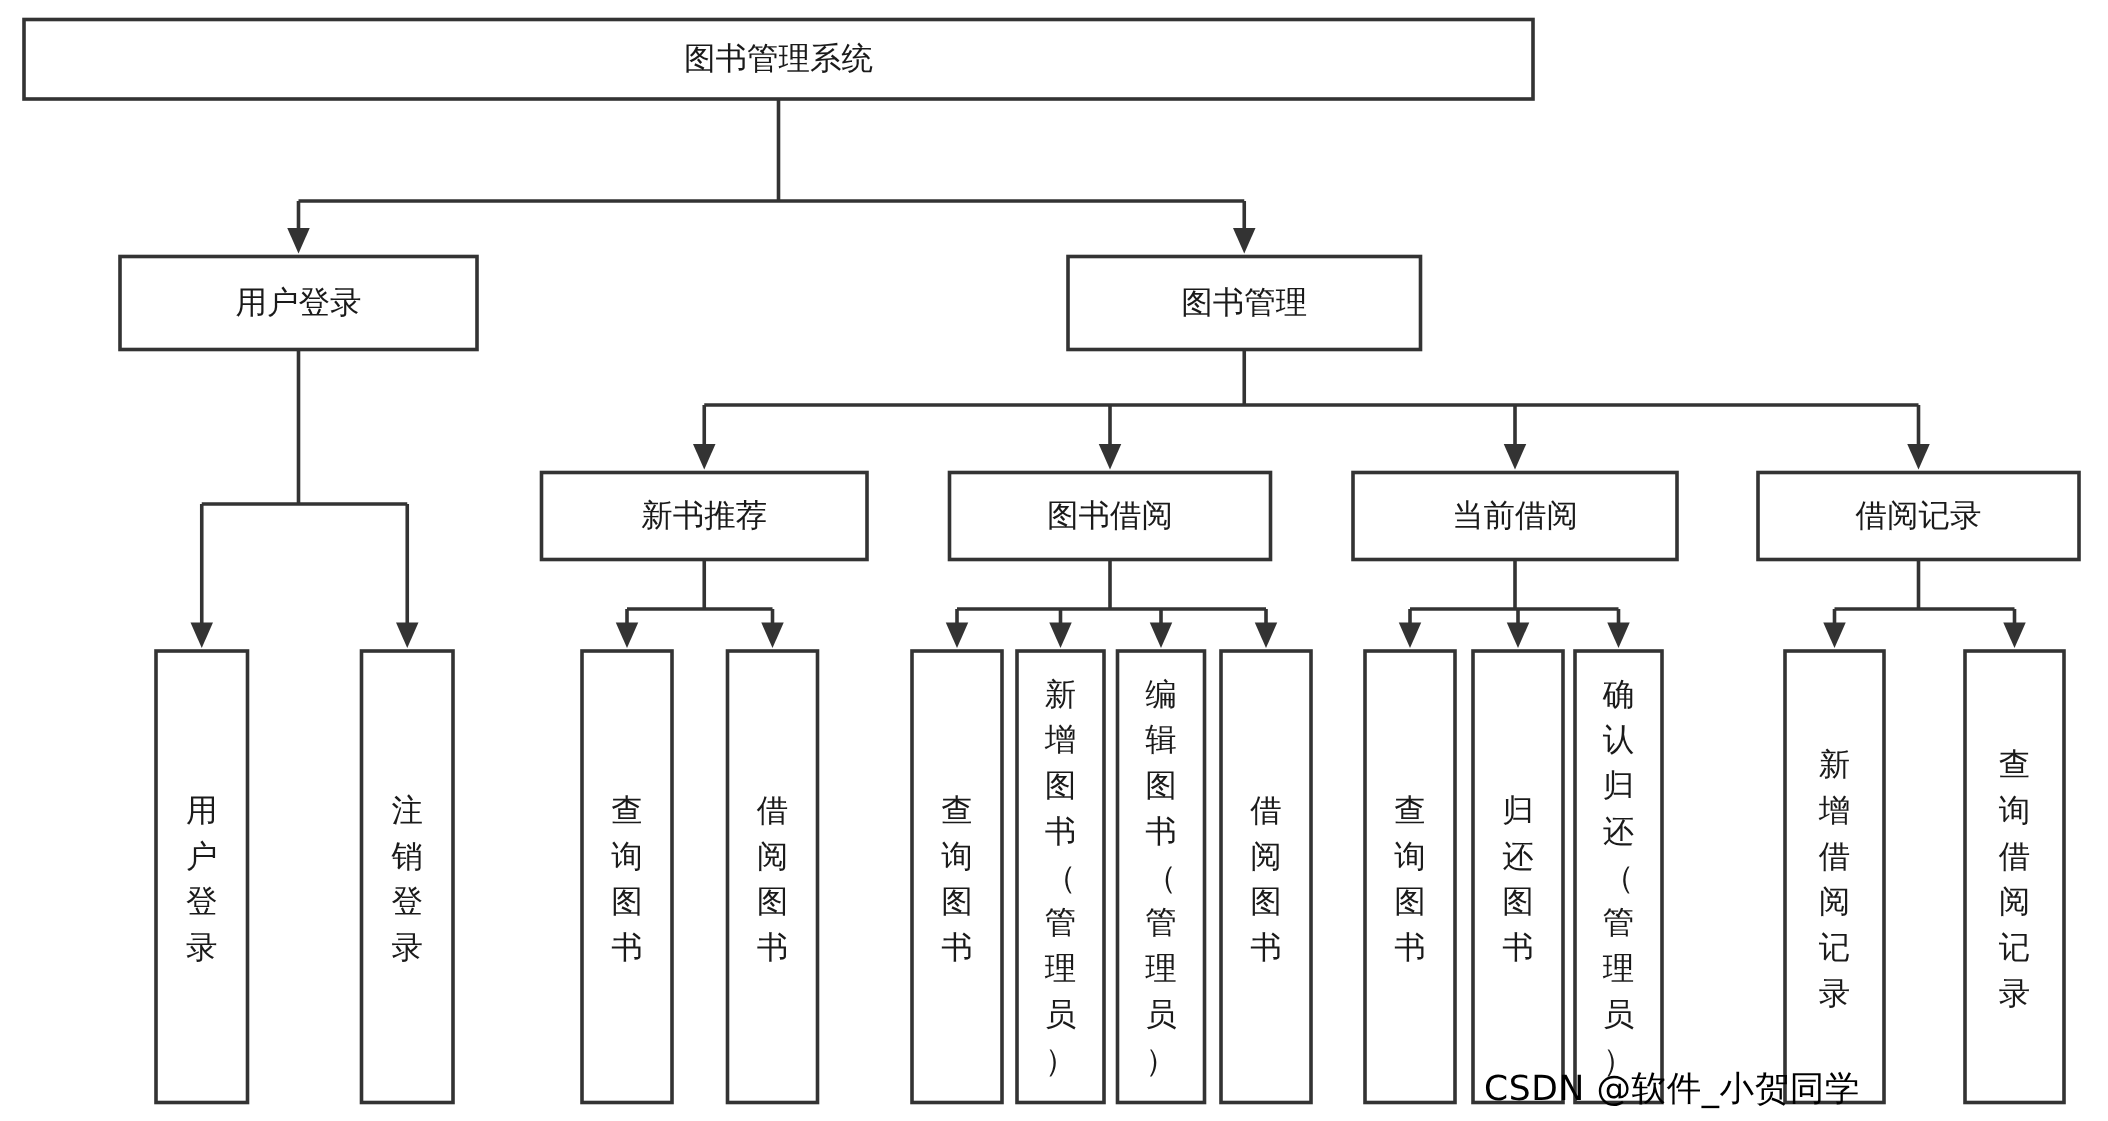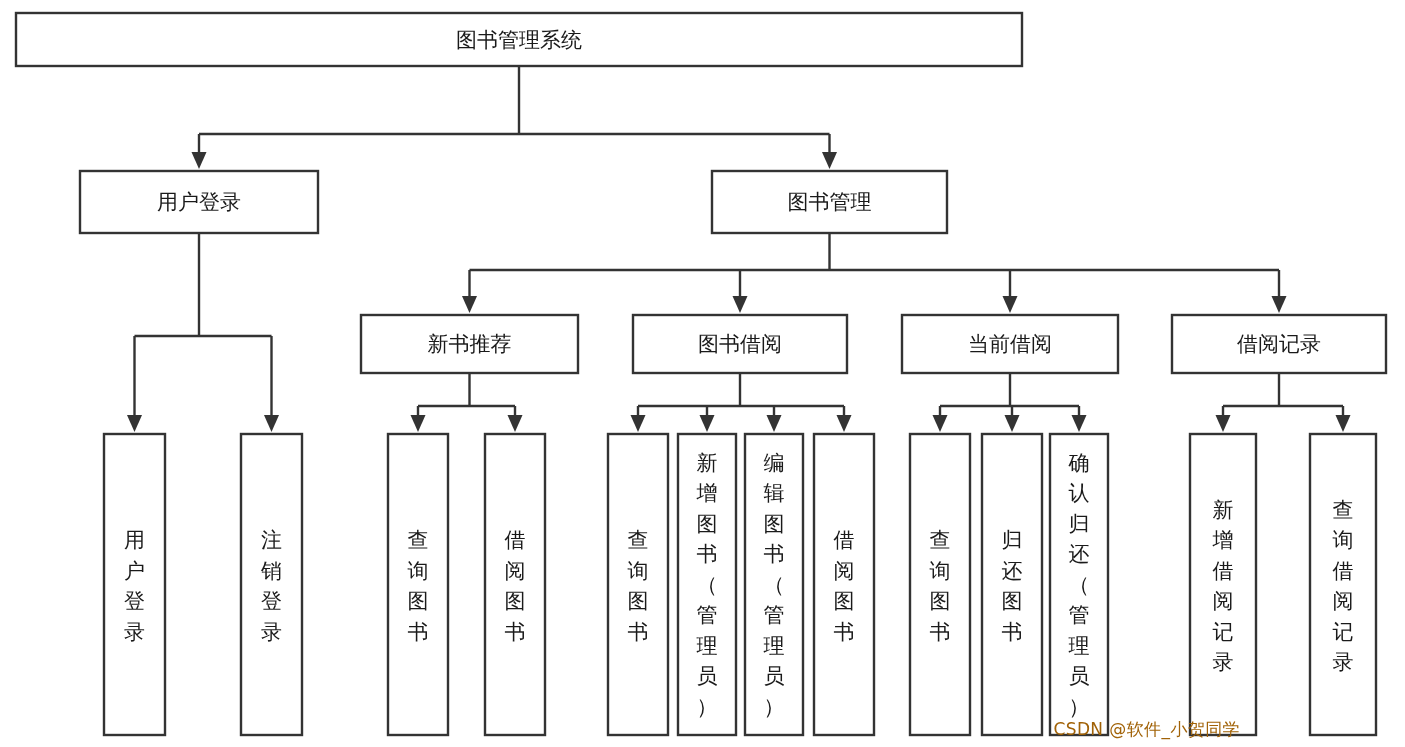--- a/index.html
+++ b/index.html
@@ -54,22 +54,22 @@
   }
   .arrow-head {
     fill: #333333;
     stroke: none;
   }
   .watermark {
     position: absolute;
     right: 8px;
     bottom: 6px;
     font-family: "DejaVu Sans", "Liberation Sans", sans-serif;
-    font-size: 17px;
-    color: #a16207;
+    font-size: 23px;
+    color: #000000;
     white-space: nowrap;
     letter-spacing: 0.4px;
     user-select: none;
   }
 </style>
 </head>
 <body>
 
 <div id="diagram-root">
   <svg class="diagram-canvas" viewBox="0 0 1405 747" xmlns="http://www.w3.org/2000/svg">

